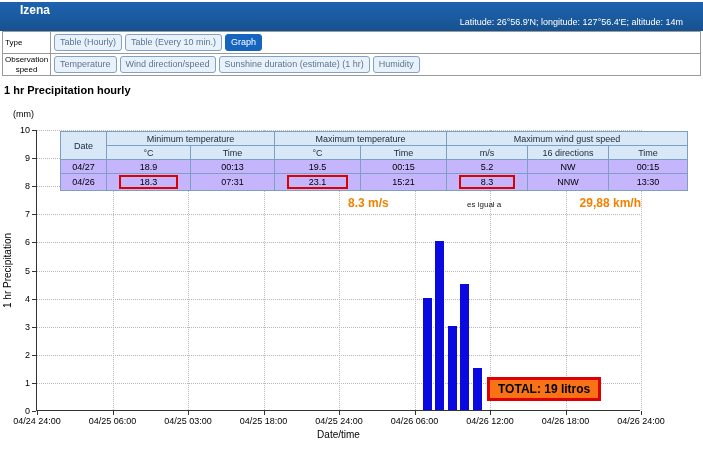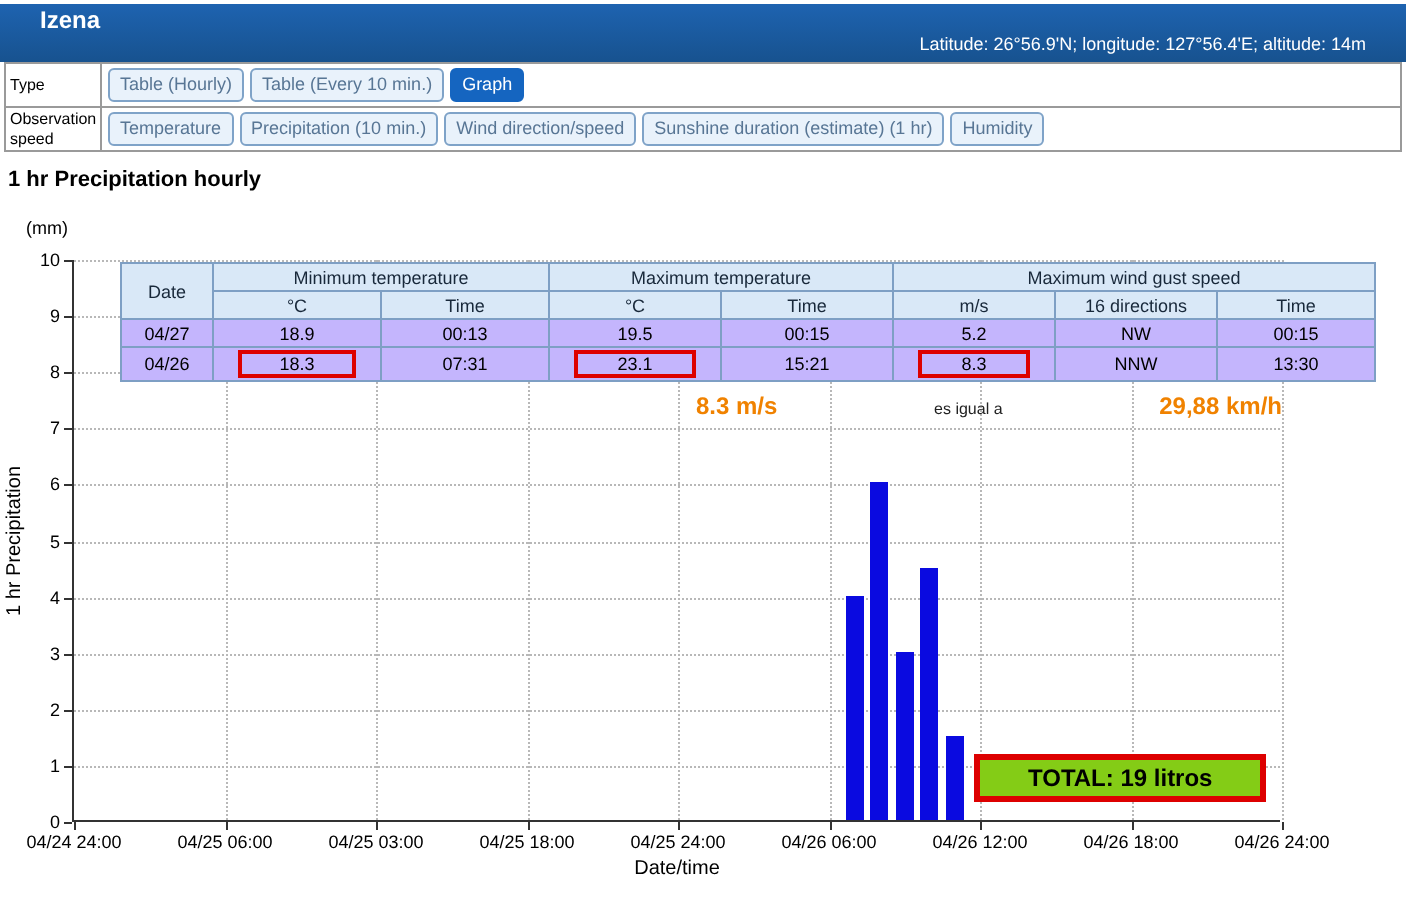--- a/index.html
+++ b/index.html
@@ -11,21 +11,21 @@
   .station-header{margin-top:2px;height:29px;padding:2px 20px 3px;
     background:linear-gradient(var(--header-blue,#1e63b0),var(--header-blue-dark,#17528f));color:#fff;}
   .station-name{font-size:12px;font-weight:bold;line-height:13px;}
   .station-meta{font-size:9px;line-height:11px;text-align:right;}
 
   
   .filter-table{margin-left:2px;width:699px;border:1px solid #9a9a9a;background:#fff;}
   .frow{display:flex;border-bottom:1px solid #9a9a9a;}
   .frow:last-child{border-bottom:none;}
   .flabel{width:48px;padding:1px 2px;border-right:1px solid #9a9a9a;font-size:8px;line-height:1.2;
-    display:flex;align-items:center;overflow:hidden;}
+    display:flex;align-items:center;overflow:hidden;text-align:center;}
   .fbuttons{flex:1;display:flex;align-items:center;flex-wrap:wrap;gap:2px 3px;padding:2px 3px;}
   .pill{font-family:inherit;font-size:9px;line-height:11px;padding:2px 5px;border:1px solid #7fa3c8;
     border-radius:3px;background:#e9f2fb;color:#587695;cursor:pointer;white-space:nowrap;}
   .pill.active{background:var(--active-blue,#1565c0);border-color:var(--active-blue,#1565c0);color:#fff;}
 
   .section-title{font-size:11px;font-weight:bold;margin:8px 0 0 4px;}
 
   
   .unit-label{position:absolute;left:13px;top:109px;font-size:9px;}
   .yaxis-title-wrap{position:absolute;left:0;top:130px;width:16px;height:281px;
@@ -48,21 +48,21 @@
   .summary-table th,.summary-table td{border:1px solid #7e9fc4;text-align:center;padding:1px 2px;height:14px;}
   .summary-table th{background:var(--table-header-bg,#d9e8f7);font-weight:normal;color:#18283a;}
   .hl{display:block;margin:0 10px;border:2px solid var(--highlight-red,#dd0000);line-height:10px;}
 
   
   .wind-eq{position:absolute;left:348px;top:196px;width:293px;display:flex;
     justify-content:space-between;align-items:baseline;}
   .orange{color:var(--orange,#f08200);font-weight:bold;font-size:12px;}
   .eq{font-size:8px;color:#222;}
   .total-box{position:absolute;left:487px;top:377px;border:3px solid var(--highlight-red,#dd0000);
-    background:#84cc16;font-size:12px;font-weight:bold;padding:2px 24px;white-space:nowrap;}
+    background:#f97316;font-size:12px;font-weight:bold;padding:2px 8px;white-space:nowrap;}
 </style>
 </head>
 <body>
 
 <div class="app">
 
   <header class="station-header">
     <div class="station-name">Izena</div>
     <div class="station-meta">Latitude: 26°56.9'N; longitude: 127°56.4'E; altitude: 14m</div>
   </header>
@@ -73,21 +73,20 @@
       <div class="fbuttons">
         <button class="pill">Table (Hourly)</button>
         <button class="pill">Table (Every 10 min.)</button>
         <button class="pill active">Graph</button>
       </div>
     </div>
     <div class="frow">
       <div class="flabel">Observation speed</div>
       <div class="fbuttons">
         <button class="pill">Temperature</button>
-        <button class="pill">Precipitation (10 min.)</button>
         <button class="pill">Wind direction/speed</button>
         <button class="pill">Sunshine duration (estimate) (1 hr)</button>
         <button class="pill">Humidity</button>
       </div>
     </div>
   </div>
 
   <div class="section-title">1 hr Precipitation hourly</div>
 
   <div class="unit-label">(mm)</div>

